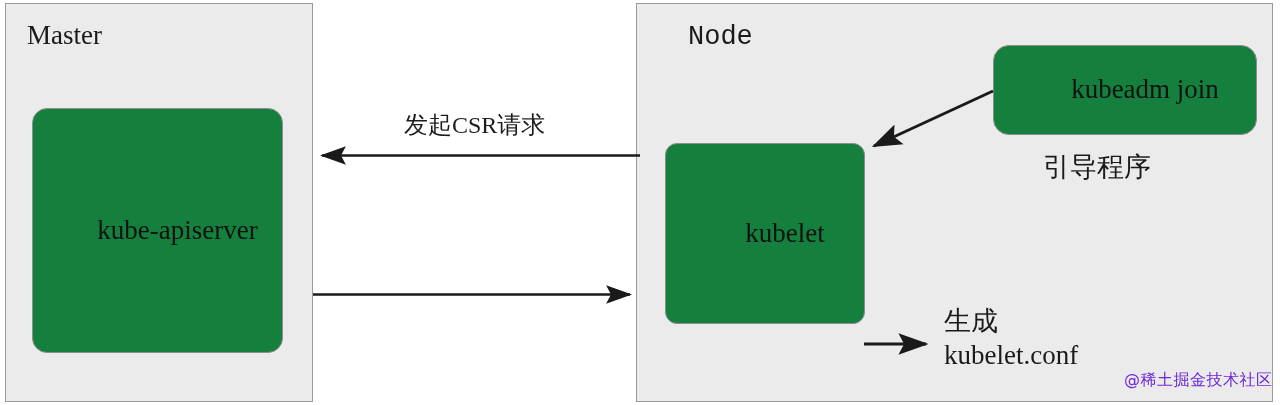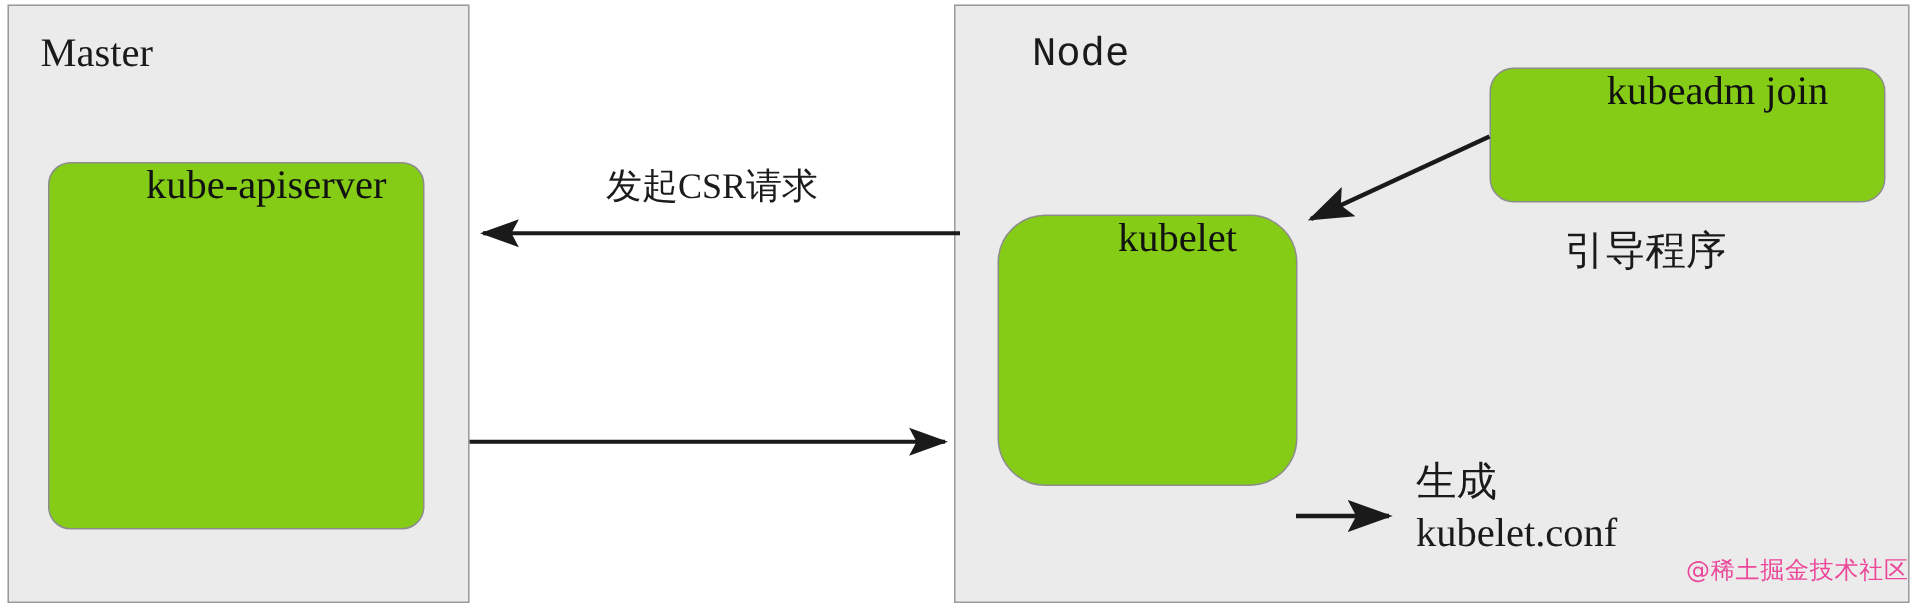--- a/index.html
+++ b/index.html
@@ -23,25 +23,25 @@
   }
   .zone-title {
     position: absolute;
     font-size: 27px;
     color: #1a1a1a;
     line-height: 1;
     white-space: nowrap;
   }
   .node-box {
     position: absolute;
-    background: #84cc16;
+    background: #15803d;
     border: 1.5px solid #8d8d8d;
     box-sizing: border-box;
     display: flex;
-    align-items: flex-start;
+    align-items: center;
     justify-content: center;
     padding-left: 40px;
   }
   .node-box.rounded-lg { border-radius: 15px; }
   .node-box.rounded-sm { border-radius: 16px; }
   .node-label {
     font-size: 27px;
     color: #111111;
     line-height: 1.1;
     white-space: nowrap;
@@ -56,21 +56,21 @@
   .plain-label {
     position: absolute;
     font-size: 27px;
     color: #1a1a1a;
     line-height: 1.2;
     white-space: nowrap;
   }
   .watermark {
     position: absolute;
     font-size: 16px;
-    color: #ec4899;
+    color: #6d28d9;
     letter-spacing: 0.5px;
     white-space: nowrap;
     font-family: "DejaVu Sans", sans-serif;
   }
   svg.arrows {
     position: absolute;
     left: 0;
     top: 0;
     width: 1280px;
     height: 405px;
@@ -85,21 +85,21 @@
 
   <div class="zone" style="left:5px; top:3px; width:308px; height:399px;"></div>
   <div class="zone-title" style="left:27px; top:22px;">Master</div>
   <div class="node-box rounded-lg" style="left:32px; top:108px; width:251px; height:245px;">
     <span class="node-label">kube-apiserver</span>
   </div>
 
   <div class="zone" style="left:636px; top:3px; width:637px; height:399px;"></div>
   <div class="zone-title" style="left:688px; top:24px;font-family:Liberation Mono, monospace;">Node</div>
 
-  <div class="node-box rounded-lg" style="left:665px; top:143px; width:200px; height:181px; border-radius:32px;">
+  <div class="node-box rounded-lg" style="left:665px; top:143px; width:200px; height:181px; border-radius:12px;">
     <span class="node-label">kubelet</span>
   </div>
 
   <div class="node-box rounded-sm" style="left:993px; top:45px; width:264px; height:90px;">
     <span class="node-label">kubeadm join</span>
   </div>
 
   <div class="plain-label" style="left:1007px; top:151px;margin-left:36px;">引导程序</div>
 
   <div class="plain-label" style="left:944px; top:305px;">生成</div>

